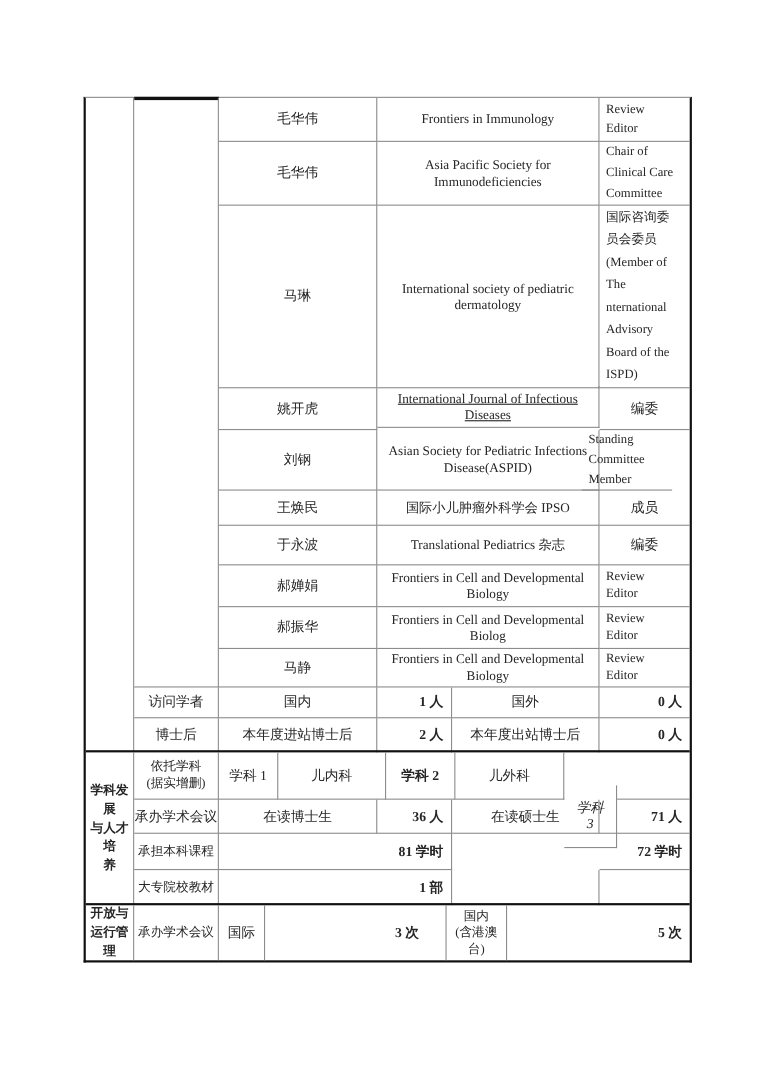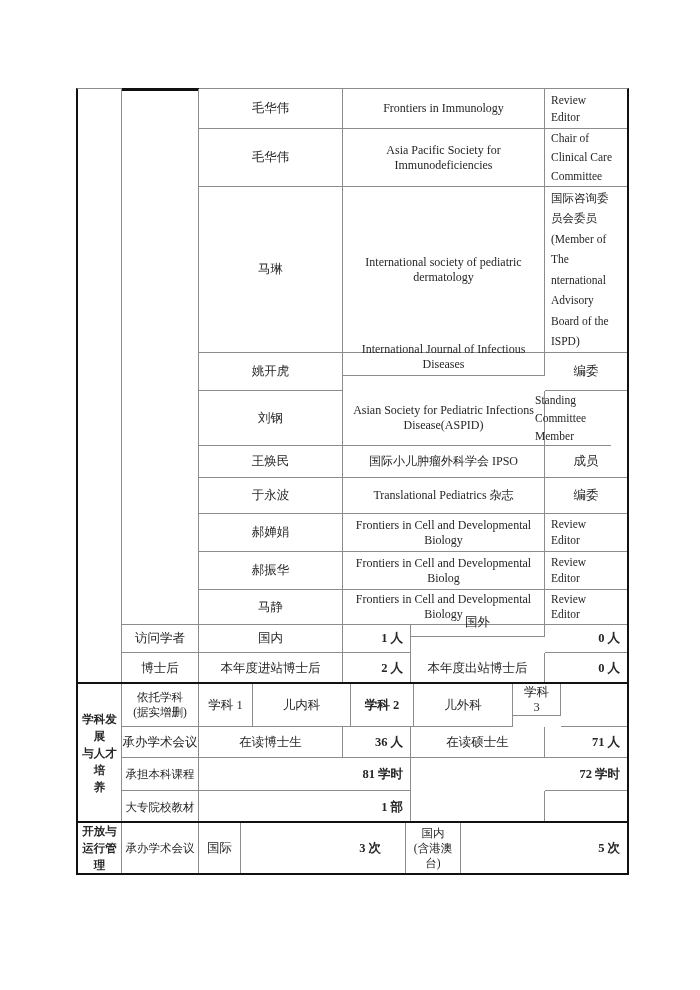--- a/index.html
+++ b/index.html
@@ -60,21 +60,21 @@
   <div class="cell role left no-r" style="left:467px;top:98px;width:82px;height:166px;line-height:20.5px;">国际咨询委
 员会委员
 (Member of
 The
 nternational
 Advisory
 Board of the
   ISPD)</div>
 
   <div class="cell" style="left:121px;top:264px;width:144px;height:38px;">姚开虎</div>
-  <div class="cell org" style="left:265px;top:249px;width:202px;height:38px;">International Journal of Infectious
+  <div class="cell org" style="left:265px;top:262px;width:202px;height:38px;text-decoration:underline;">International Journal of Infectious
 Diseases</div>
   <div class="cell no-r" style="left:467px;top:264px;width:82px;height:38px;">编委</div>
 
   <div class="cell" style="left:121px;top:302px;width:144px;height:55px;">刘钢</div>
   <div class="cell org" style="left:265px;top:302px;width:202px;height:55px;">Asian Society for Pediatric Infections
 Disease(ASPID)</div>
   <div class="cell role left no-r" style="left:451px;top:302px;width:82px;height:55px;line-height:18px;">Standing
 Committee
  Member</div>
 
@@ -100,42 +100,42 @@
 
   <div class="cell" style="left:121px;top:501px;width:144px;height:35px;">马静</div>
   <div class="cell org" style="left:265px;top:501px;width:202px;height:35px;">Frontiers in Cell and Developmental
 Biology</div>
   <div class="cell role left no-r" style="left:467px;top:501px;width:82px;height:35px;line-height:15.5px;">Review
 Editor</div>
 
   <div class="cell" style="left:44px;top:536px;width:77px;height:28px;">访问学者</div>
   <div class="cell" style="left:121px;top:536px;width:144px;height:28px;">国内</div>
   <div class="cell val" style="left:265px;top:536px;width:68px;height:28px;">1 人</div>
-  <div class="cell" style="left:333px;top:520px;width:134px;height:28px;">国外</div>
+  <div class="cell" style="left:333px;top:536px;width:134px;height:28px;">国外</div>
   <div class="cell val no-r" style="left:467px;top:536px;width:82px;height:28px;">0 人</div>
 
   <div class="cell no-b" style="left:44px;top:564px;width:77px;height:31px;">博士后</div>
   <div class="cell no-b" style="left:121px;top:564px;width:144px;height:31px;">本年度进站博士后</div>
   <div class="cell val no-b" style="left:265px;top:564px;width:68px;height:31px;">2 人</div>
   <div class="cell no-b" style="left:333px;top:564px;width:134px;height:31px;">本年度出站博士后</div>
   <div class="cell val no-r no-b" style="left:467px;top:564px;width:82px;height:31px;">0 人</div>
 
   <div class="thick-line" style="top:593px;"></div>
 
   <div class="cell sec-label no-b" style="left:0;top:595px;width:44px;height:139px;">学科发展
 与人才培
 养</div>
 
   <div class="cell cjk-sm" style="left:44px;top:595px;width:77px;height:43px;">依托学科
 (据实增删)</div>
   <div class="cell" style="left:121px;top:595px;width:54px;height:43px;">学科 1</div>
   <div class="cell" style="left:175px;top:595px;width:98px;height:43px;">儿内科</div>
   <div class="cell" style="left:273px;top:595px;width:63px;height:43px;font-weight:bold;">学科 2</div>
   <div class="cell" style="left:336px;top:595px;width:99px;height:43px;">儿外科</div>
-  <div class="cell" style="left:435px;top:595px;width:48px;height:32px;">学科
+  <div class="cell" style="left:435px;top:625px;width:48px;height:57px;font-style:italic;">学科
 3</div>
   <div class="cell no-r" style="left:483px;top:595px;width:66px;height:43px;"></div>
 
   <div class="cell" style="left:44px;top:638px;width:77px;height:31px;">承办学术会议</div>
   <div class="cell" style="left:121px;top:638px;width:144px;height:31px;">在读博士生</div>
   <div class="cell val" style="left:265px;top:638px;width:68px;height:31px;">36 人</div>
   <div class="cell" style="left:333px;top:638px;width:134px;height:31px;">在读硕士生</div>
   <div class="cell val no-r" style="left:467px;top:638px;width:82px;height:31px;">71 人</div>
 
   <div class="cell cjk-sm" style="left:44px;top:669px;width:77px;height:33px;">承担本科课程</div>

